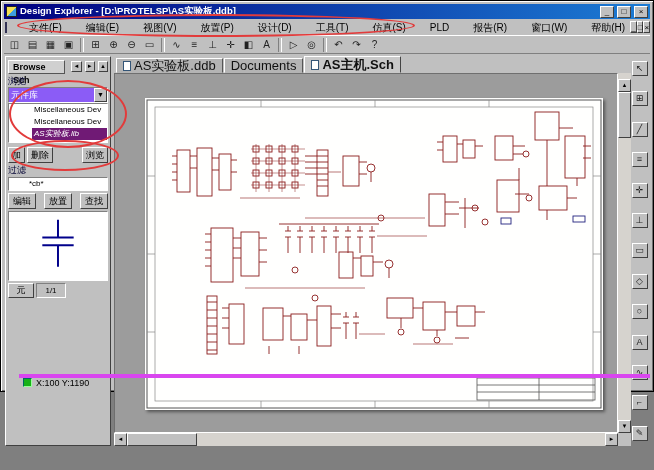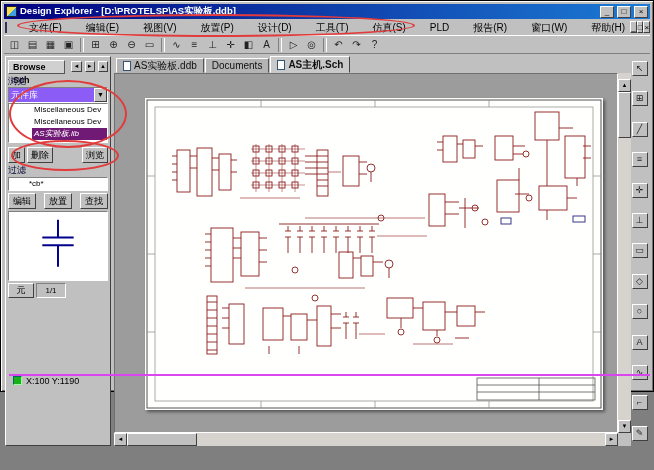--- a/index.html
+++ b/index.html
@@ -50,21 +50,21 @@
   .bottom-btns { display:flex; gap:8px; margin-top:2px; height:16px; }
   .bottom-btns .sm-btn { flex:1; }
   .preview { height:70px; margin-top:2px; background:#fff; border:1px solid; border-color:#808080 #fff #fff #808080; }
   .panel-footer { display:flex; gap:2px; margin-top:2px; height:15px; }
   .footer-page { font-size:8px; line-height:13px; text-align:center; width:30px; background:#c0c0c0;
                  border:1px solid; border-color:#808080 #fff #fff #808080; }
 
   
   .main { position:absolute; left:113px; top:55px; width:517px; height:390px; }
   .tabbar { height:17px; display:flex; align-items:flex-end; gap:1px; padding-left:2px; }
-  .tab { height:15px; padding:0 6px; font-size:10px; line-height:13px; background:#b4b4b4; color:#111;
+  .tab { height:15px; padding:0 6px; font-size:13px; line-height:13px; background:#b4b4b4; color:#111;
          border:1px solid; border-color:#fff #555 #b4b4b4 #fff; display:flex; align-items:center; gap:3px; white-space:nowrap; }
   .tab.active { height:17px; background:#c9c9c9; font-weight:bold; border-color:#fff #444 #c9c9c9 #fff; }
   .tab-doc-icon { width:8px; height:10px; background:#fff; border:1px solid #357; }
   .docarea { position:absolute; top:17px; left:0; right:13px; bottom:13px; background:#9c9c9c;
              border:1px solid; border-color:#6f6f6f #fff #fff #6f6f6f; overflow:hidden; }
   .sheet { position:absolute; left:30px; top:24px; width:458px; height:312px; background:#fffffe;
            box-shadow:2px 2px 3px rgba(0,0,0,.45); }
   .sheet svg { display:block; width:100%; height:100%; }
 
   
@@ -76,21 +76,21 @@
   .vthumb { width:13px; height:46px; background:#c0c0c0; border:1px solid; border-color:#fff #404040 #404040 #fff; }
   .scroll-corner { position:absolute; right:0; bottom:0; width:13px; height:13px; background:#c0c0c0; }
 
   
   .palette { position:absolute; right:5px; top:60px; width:17px; height:380px;
              display:flex; flex-direction:column; justify-content:space-between; align-items:center; }
   .pal-btn { width:16px; height:15px; font-size:9px; line-height:13px; text-align:center; color:#222;
              background:#c0c0c0; border:1px solid; border-color:#fff #404040 #404040 #fff; }
 
   
-  .statusbar { position:absolute; left:8px; right:3px; bottom:3px; height:14px; border-top:2px solid #d946ef;
+  .statusbar { position:absolute; left:18px; right:3px; bottom:3px; height:14px; border-top:4px solid #d946ef;
                display:flex; gap:4px; padding:0 4px; font-size:9px; }
   .led { width:9px; height:9px; background:#17b117; border:1px solid; border-color:#066 #9f9 #9f9 #066; }
 
   
   .annot { position:absolute; border:2px solid #e23b3b; border-radius:50%; pointer-events:none; z-index:60; }
   .annot-menu   { left:16px;  top:13px;  width:398px; height:23px; }
   .annot-browse { left:8px;   top:79px;  width:118px; height:68px; }
   .annot-btns   { left:10px;  top:139px; width:108px; height:31px; }
 
   .sch-stroke { stroke:#8b1c1c; fill:none; stroke-width:0.9; }

